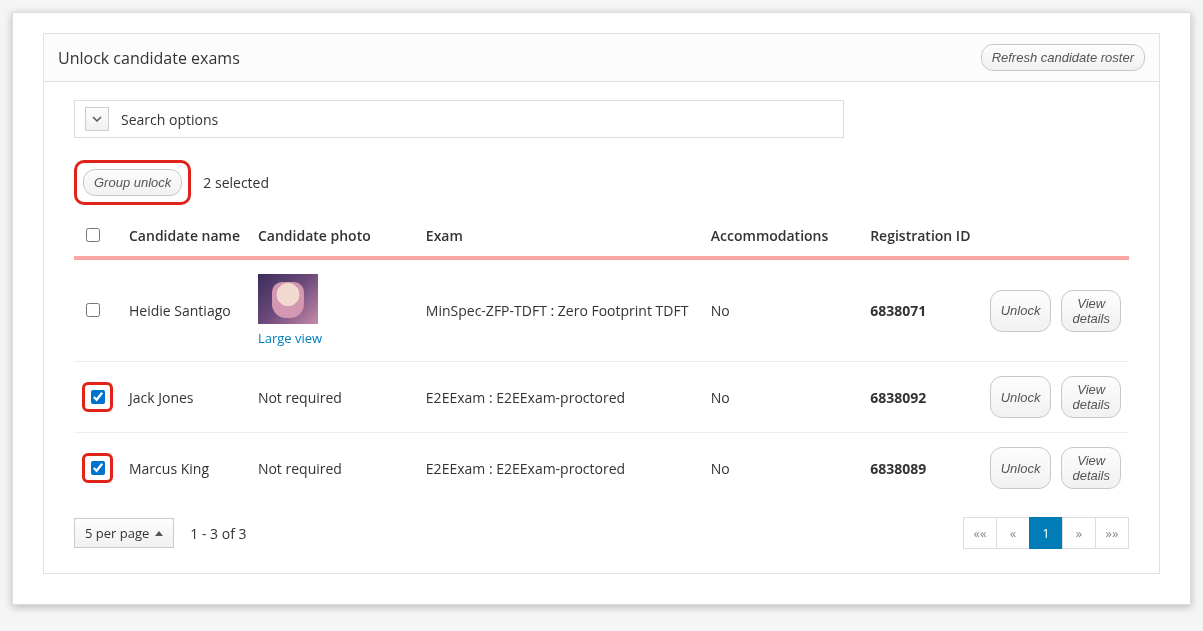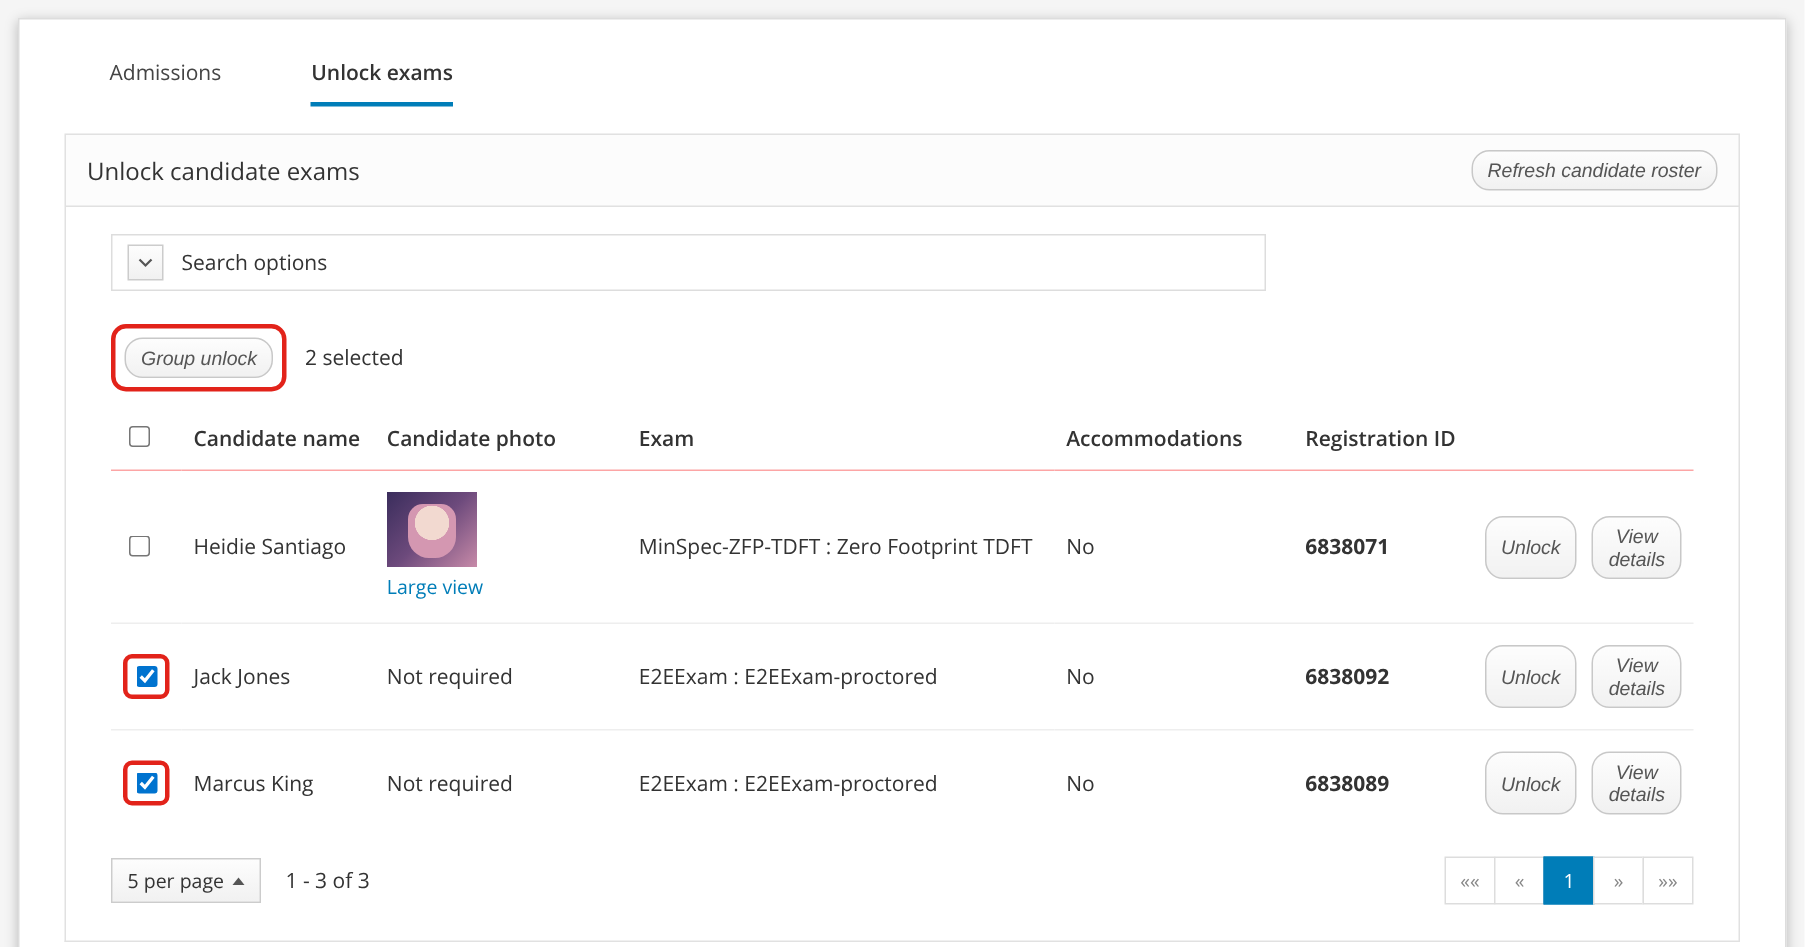--- a/index.html
+++ b/index.html
@@ -106,21 +106,21 @@
   table.candidates {
     width: 100%;
     border-collapse: collapse;
   }
   table.candidates th {
     text-align: left;
     font-weight: 600;
     font-size: 14px;
     color: #333;
     padding: 10px 8px;
-    border-bottom: 1px solid #fca5a5;
+    border-bottom: 4px solid #fca5a5;
   }
   table.candidates td {
     padding: 14px 8px;
     border-bottom: 1px solid #eee;
     vertical-align: middle;
     font-size: 14px;
     color: #333;
   }
   table.candidates tr:last-child td { border-bottom: none; }
   .photo-thumb {
@@ -198,24 +198,20 @@
   .col-photo { width:170px; }
   .col-exam { width:290px; }
   .col-accom { width:160px; }
   .col-reg { width:120px;font-weight:bold; }
 </style>
 </head>
 <body>
 
 <div class="window">
 
-  <div class="tabs">
-    <div class="tab">Admissions</div>
-    <div class="tab active">Unlock exams</div>
-  </div>
 
   <div class="panel-header">
     <div class="panel-title">Unlock candidate exams</div>
     <button class="btn">Refresh candidate roster</button>
   </div>
 
   <div class="panel-body">
 
     <div class="search-box">
       <div class="expand-btn">

